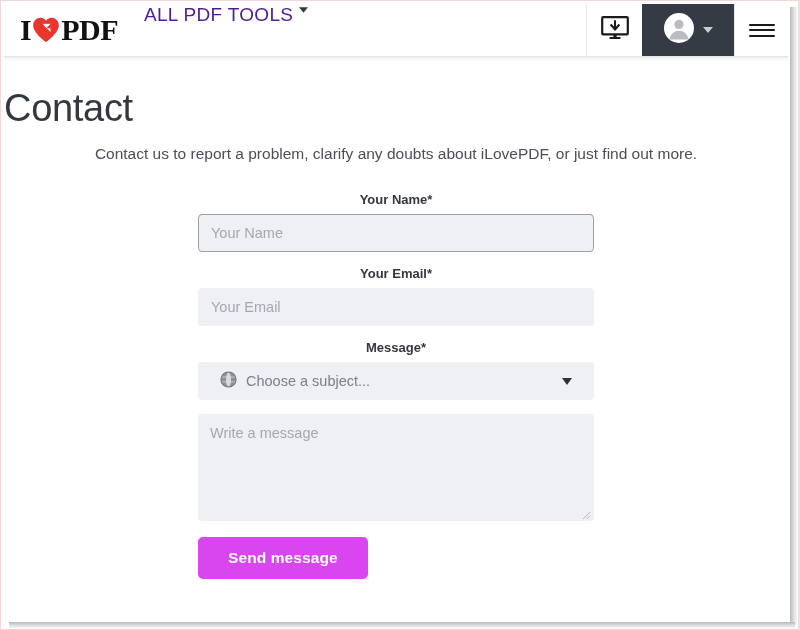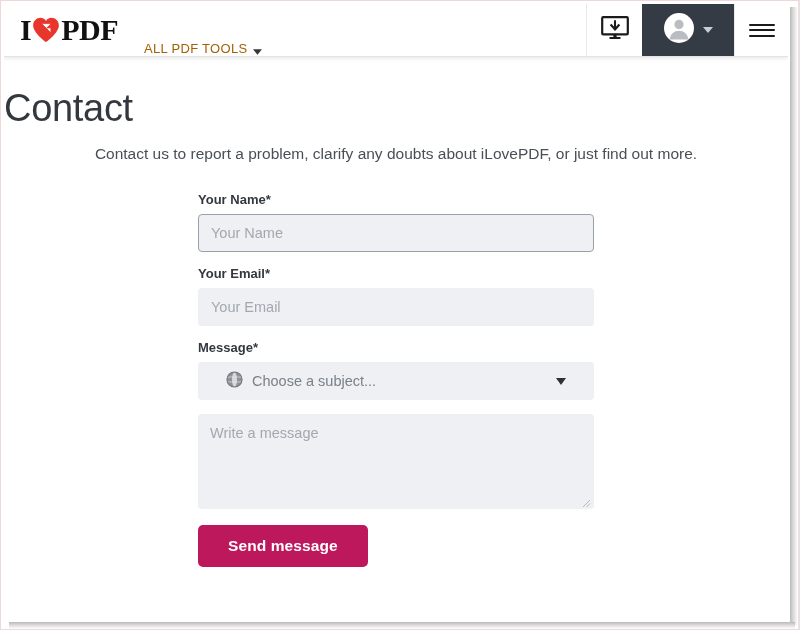--- a/index.html
+++ b/index.html
@@ -83,24 +83,24 @@
     display: inline-block;
     position: relative;
     width: 28px;
     height: 26px;
     margin: 0 1px;
     vertical-align: -3px;
   }
 
   .nav-tools {
     display: flex;
-    align-items: flex-end;
+    align-items: flex-start;
     margin-left: 22px;
-    font-size: 13px;
-    color: #a16207;
+    font-size: 19px;
+    color: #4c1d95;
     letter-spacing: 0.3px;
     cursor: pointer;
     white-space: nowrap;
   }
   .nav-tools .caret {
     margin-left: 6px;
     font-size: 9px;
     position: relative;
     top: 1px;
   }
@@ -172,20 +172,21 @@
   #contact-form {
     width: 396px;
     margin: 27px auto 0;
   }
   .field-label {
     font-size: 13px;
     font-weight: bold;
     color: #33383f;
     margin-bottom: 7px;
     display: block;
+    text-align: center;
   }
   .field-label .req {
     font-weight: bold;
   }
   .field-group { margin-bottom: 14px; }
 
   .text-input {
     width: 100%;
     box-sizing: border-box;
     height: 38px;
@@ -205,21 +206,21 @@
   }
 
   
   .select-wrap {
     position: relative;
     height: 38px;
     background: #eef0f4;
     border-radius: 4px;
     display: flex;
     align-items: center;
-    padding: 0 28px;
+    padding: 0 22px;
     cursor: pointer;
     box-sizing: border-box;
   }
   .select-value {
     font-size: 14.5px;
     color: #7a8089;
     margin-left: 9px;
     flex: 1 1 auto;
   }
   .select-caret {
@@ -227,21 +228,21 @@
     border-left: 5.5px solid transparent;
     border-right: 5.5px solid transparent;
     border-top: 7px solid #2d3239;
   }
 
   
   .textarea-wrap { position: relative; }
   #message-input {
     width: 100%;
     box-sizing: border-box;
-    height: 95px;
+    height: 107px;
     background: #eef0f4;
     border: none;
     border-radius: 4px;
     padding: 11px 12px;
     font-family: "Liberation Sans", sans-serif;
     font-size: 14.5px;
     color: #33383f;
     resize: none;
     outline: none;
     display: block;
@@ -253,21 +254,21 @@
     bottom: 4px;
     width: 11px;
     height: 11px;
     pointer-events: none;
   }
 
   
   #send-message-button {
     margin-top: 16px;
     display: block;
-    background: #be185d;
+    background: #d946ef;
     color: #ffffff;
     border: none;
     border-radius: 5px;
     font-family: "Liberation Sans", sans-serif;
     font-size: 15.5px;
     font-weight: bold;
     padding: 12px 30px;
     cursor: pointer;
     letter-spacing: 0.1px;
   }

